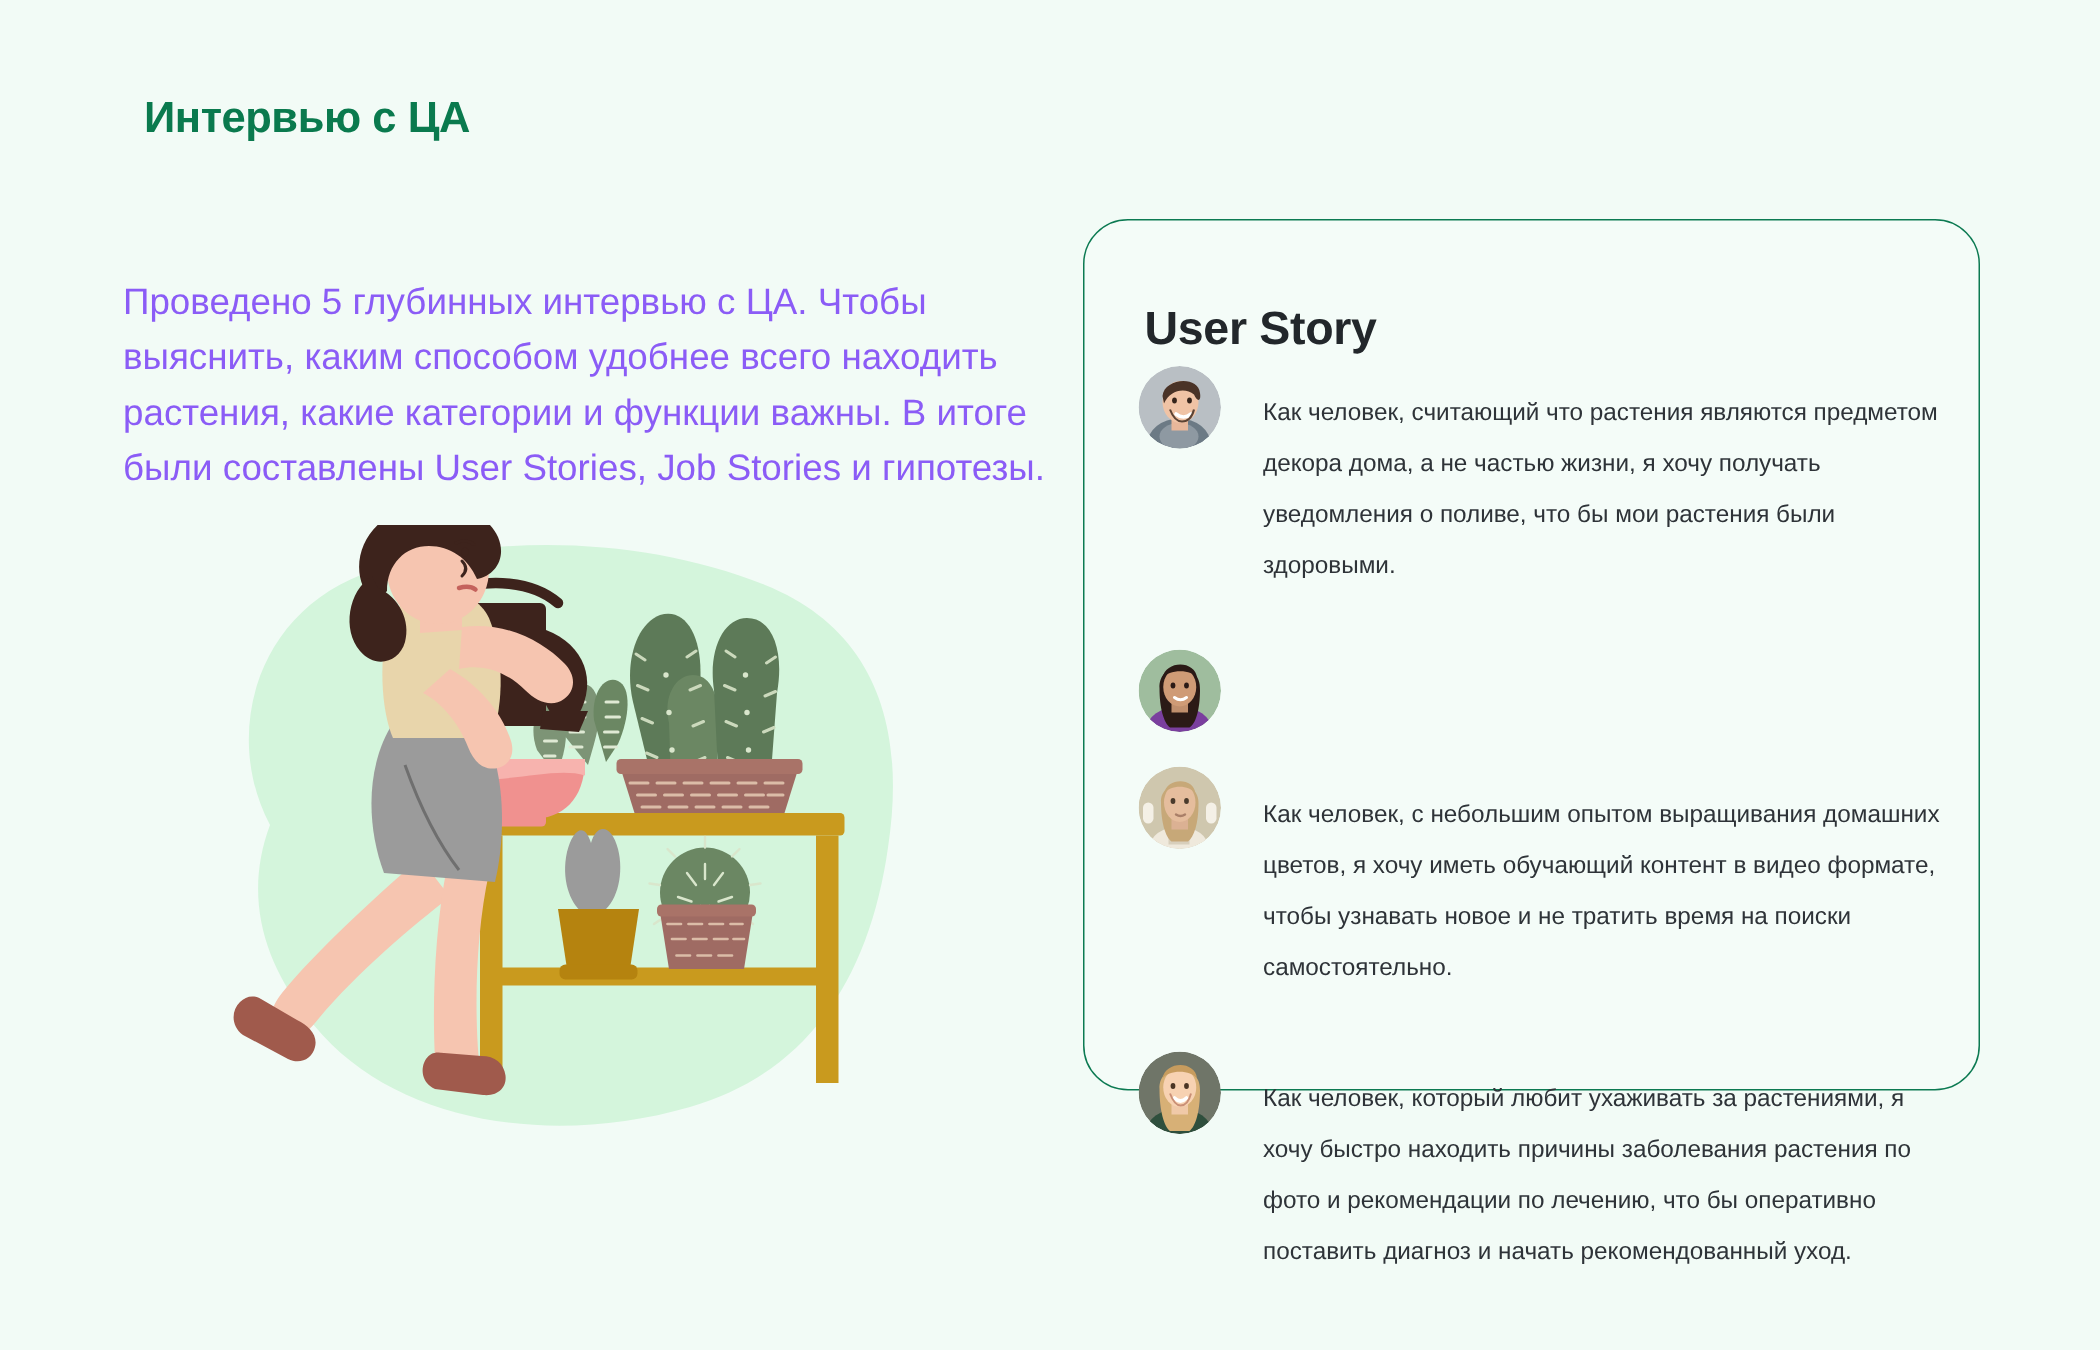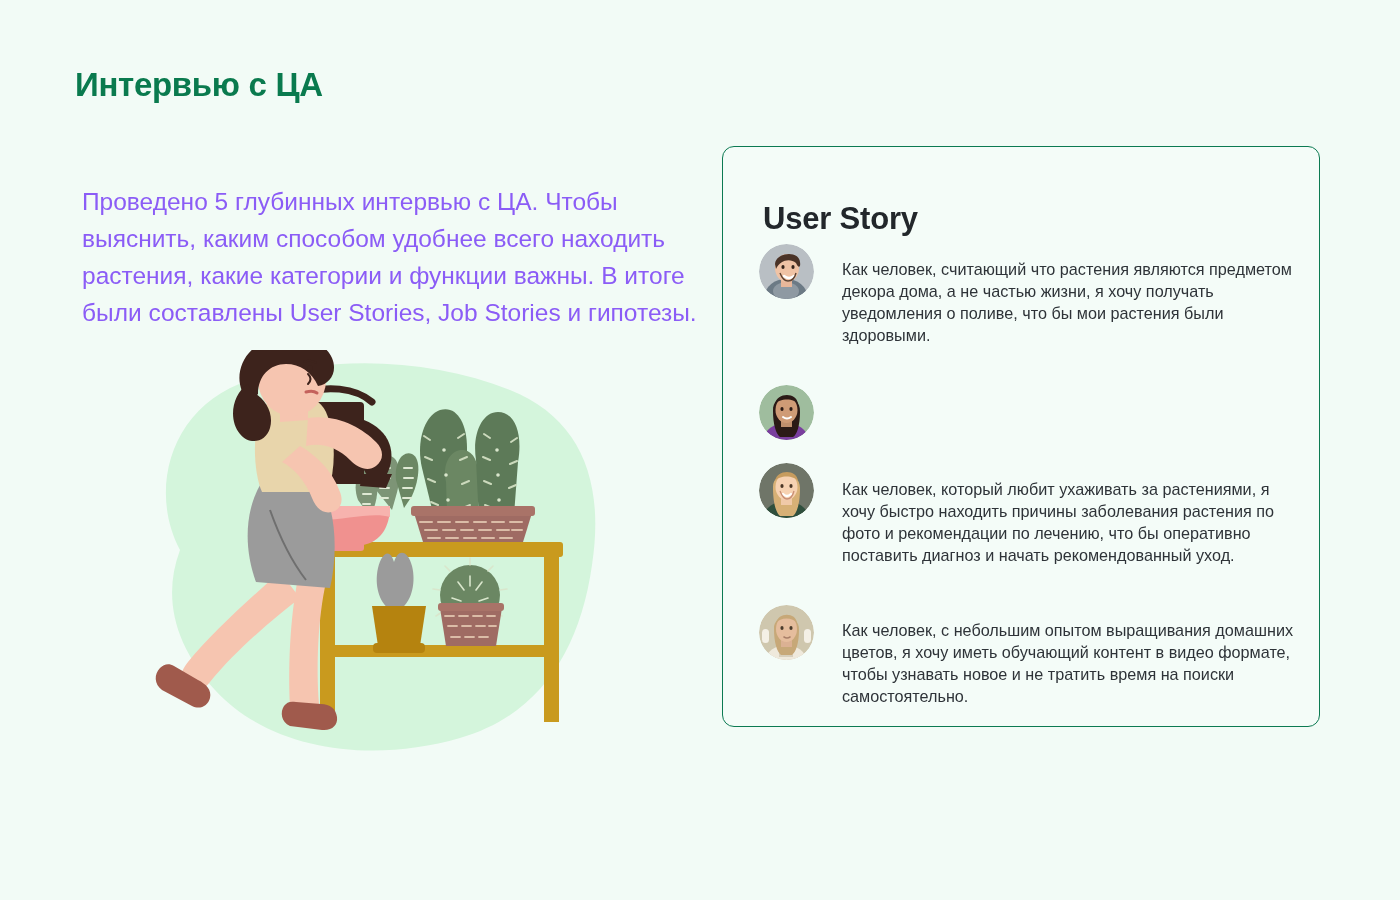--- a/index.html
+++ b/index.html
@@ -18,23 +18,23 @@
 
   .slide {
     position: relative;
     width: 1400px;
     height: 900px;
   }
 
   
   .page-title {
     position: absolute;
-    left: 75px;
+    left: 96px;
     top: 44px;
-    font-size: 33px;
+    font-size: 29px;
     font-weight: 700;
     letter-spacing: -0.3px;
     color: #0a7a4e;
     line-height: 1.15;
     white-space: nowrap;
   }
 
   
   .intro-text {
     position: absolute;
@@ -58,21 +58,21 @@
   .illustration svg { display: block; width: 100%; height: 100%; }
 
   
   .story-card {
     position: absolute;
     left: 722px;
     top: 146px;
     width: 598px;
     height: 581px;
     border: 1.6px solid #0c7a52;
-    border-radius: 12px;
+    border-radius: 30px;
     background: #f4fcf8;
     box-sizing: border-box;
   }
   .card-title {
     position: absolute;
     left: 40px;
     top: 28px;
     font-size: 31px;
     font-weight: 700;
     color: #22272b;
@@ -97,21 +97,21 @@
     height: 55px;
     border-radius: 50%;
     overflow: hidden;
     margin-right: 28px;
     margin-top: 2px;
   }
   .avatar svg { display: block; width: 55px; height: 55px; }
 
   .story-text {
     font-size: 16.2px;
-    line-height: 22px;
+    line-height: 34px;
     color: #2e3338;
     max-width: 452px;
   }
 </style>
 </head>
 <body>
 
 <div class="slide">
 
   <h1 class="page-title">Интервью с ЦА</h1>
@@ -285,45 +285,20 @@
               <path d="M14 26 C13 7 42 7 41 27 C41 40 38 50 34 52 L21 52 C17 49 14 39 14 26 Z" fill="#2b1a16"></path>
               <path d="M22 32 h11 v10 h-11 z" fill="#c08f6d"></path>
               <ellipse cx="27.5" cy="25" rx="11" ry="13" fill="#cf9b76"></ellipse>
               <path d="M16 19 C18 7 38 7 39 19 C36 13 20 13 16 19 Z" fill="#2b1a16"></path>
               <ellipse cx="23" cy="24" rx="1.6" ry="2" fill="#2b1a16"></ellipse>
               <ellipse cx="32" cy="24" rx="1.6" ry="2" fill="#2b1a16"></ellipse>
               <path d="M24 32 q4 3 8 0" stroke="#ffffff" stroke-width="2" fill="none" stroke-linecap="round"></path>
             </g>
           </svg>
         </div>
-      </div>
-
-      <div class="story-item">
-        <div class="avatar">
-          <svg viewBox="0 0 55 55" xmlns="http://www.w3.org/2000/svg">
-            <defs>
-                <clipPath id="c4">
-                  <circle cx="27.5" cy="27.5" r="27.5"></circle>
-                </clipPath>
-              </defs>
-            <g clip-path="url(#c4)">
-              <rect width="55" height="55" fill="#6f7568"></rect>
-              <ellipse cx="27" cy="54" rx="22" ry="16" fill="#2f4f3d"></ellipse>
-              <path d="M14 25 C13 7 42 7 41 26 C41 40 38 50 34 53 L21 53 C17 50 14 39 14 25 Z" fill="#d7b076"></path>
-              <path d="M22 32 h11 v10 h-11 z" fill="#f0c9a8"></path>
-              <ellipse cx="27.5" cy="24" rx="11" ry="13" fill="#f7d2b2"></ellipse>
-              <path d="M16 18 C18 6 38 6 39 18 C35 12 20 12 16 18 Z" fill="#c79c5e"></path>
-              <ellipse cx="23" cy="23" rx="1.6" ry="2" fill="#4a3524"></ellipse>
-              <ellipse cx="32" cy="23" rx="1.6" ry="2" fill="#4a3524"></ellipse>
-              <path d="M24 31 q4 4 8 0" stroke="#ffffff" stroke-width="2.4" fill="none" stroke-linecap="round"></path>
-              <path d="M21 28 q3 8 7 8 q5 0 7 -8" stroke="#c98f76" stroke-width="1.3" fill="none"></path>
-            </g>
-          </svg>
-        </div>
-        <p class="story-text">Как человек, который любит ухаживать за растениями, я хочу быстро находить причины заболевания растения по фото и рекомендации по лечению, что бы оперативно поставить диагноз и начать рекомендованный уход.</p>
       </div>
 
       <div class="story-item">
         <div class="avatar">
           <svg viewBox="0 0 55 55" xmlns="http://www.w3.org/2000/svg">
             <defs>
                 <clipPath id="c3">
                   <circle cx="27.5" cy="27.5" r="27.5"></circle>
                 </clipPath>
               </defs>
@@ -339,16 +314,41 @@
               <path d="M17 18 C19 7 37 7 38 18 C34 12 21 12 17 18 Z" fill="#c7a878"></path>
               <ellipse cx="23" cy="23" rx="1.6" ry="2" fill="#4a3b2c"></ellipse>
               <ellipse cx="32" cy="23" rx="1.6" ry="2" fill="#4a3b2c"></ellipse>
               <path d="M25 32 q3 2 6 0" stroke="#a97f68" stroke-width="1.6" fill="none" stroke-linecap="round"></path>
             </g>
           </svg>
         </div>
         <p class="story-text">Как человек, с небольшим опытом выращивания домашних цветов, я хочу иметь обучающий контент в видео формате, чтобы узнавать новое и не тратить время на поиски самостоятельно.</p>
       </div>
 
+      <div class="story-item">
+        <div class="avatar">
+          <svg viewBox="0 0 55 55" xmlns="http://www.w3.org/2000/svg">
+            <defs>
+                <clipPath id="c4">
+                  <circle cx="27.5" cy="27.5" r="27.5"></circle>
+                </clipPath>
+              </defs>
+            <g clip-path="url(#c4)">
+              <rect width="55" height="55" fill="#6f7568"></rect>
+              <ellipse cx="27" cy="54" rx="22" ry="16" fill="#2f4f3d"></ellipse>
+              <path d="M14 25 C13 7 42 7 41 26 C41 40 38 50 34 53 L21 53 C17 50 14 39 14 25 Z" fill="#d7b076"></path>
+              <path d="M22 32 h11 v10 h-11 z" fill="#f0c9a8"></path>
+              <ellipse cx="27.5" cy="24" rx="11" ry="13" fill="#f7d2b2"></ellipse>
+              <path d="M16 18 C18 6 38 6 39 18 C35 12 20 12 16 18 Z" fill="#c79c5e"></path>
+              <ellipse cx="23" cy="23" rx="1.6" ry="2" fill="#4a3524"></ellipse>
+              <ellipse cx="32" cy="23" rx="1.6" ry="2" fill="#4a3524"></ellipse>
+              <path d="M24 31 q4 4 8 0" stroke="#ffffff" stroke-width="2.4" fill="none" stroke-linecap="round"></path>
+              <path d="M21 28 q3 8 7 8 q5 0 7 -8" stroke="#c98f76" stroke-width="1.3" fill="none"></path>
+            </g>
+          </svg>
+        </div>
+        <p class="story-text">Как человек, который любит ухаживать за растениями, я хочу быстро находить причины заболевания растения по фото и рекомендации по лечению, что бы оперативно поставить диагноз и начать рекомендованный уход.</p>
+      </div>
+
     </div>
   </section>
 
 </div>
 
 </body></html>

